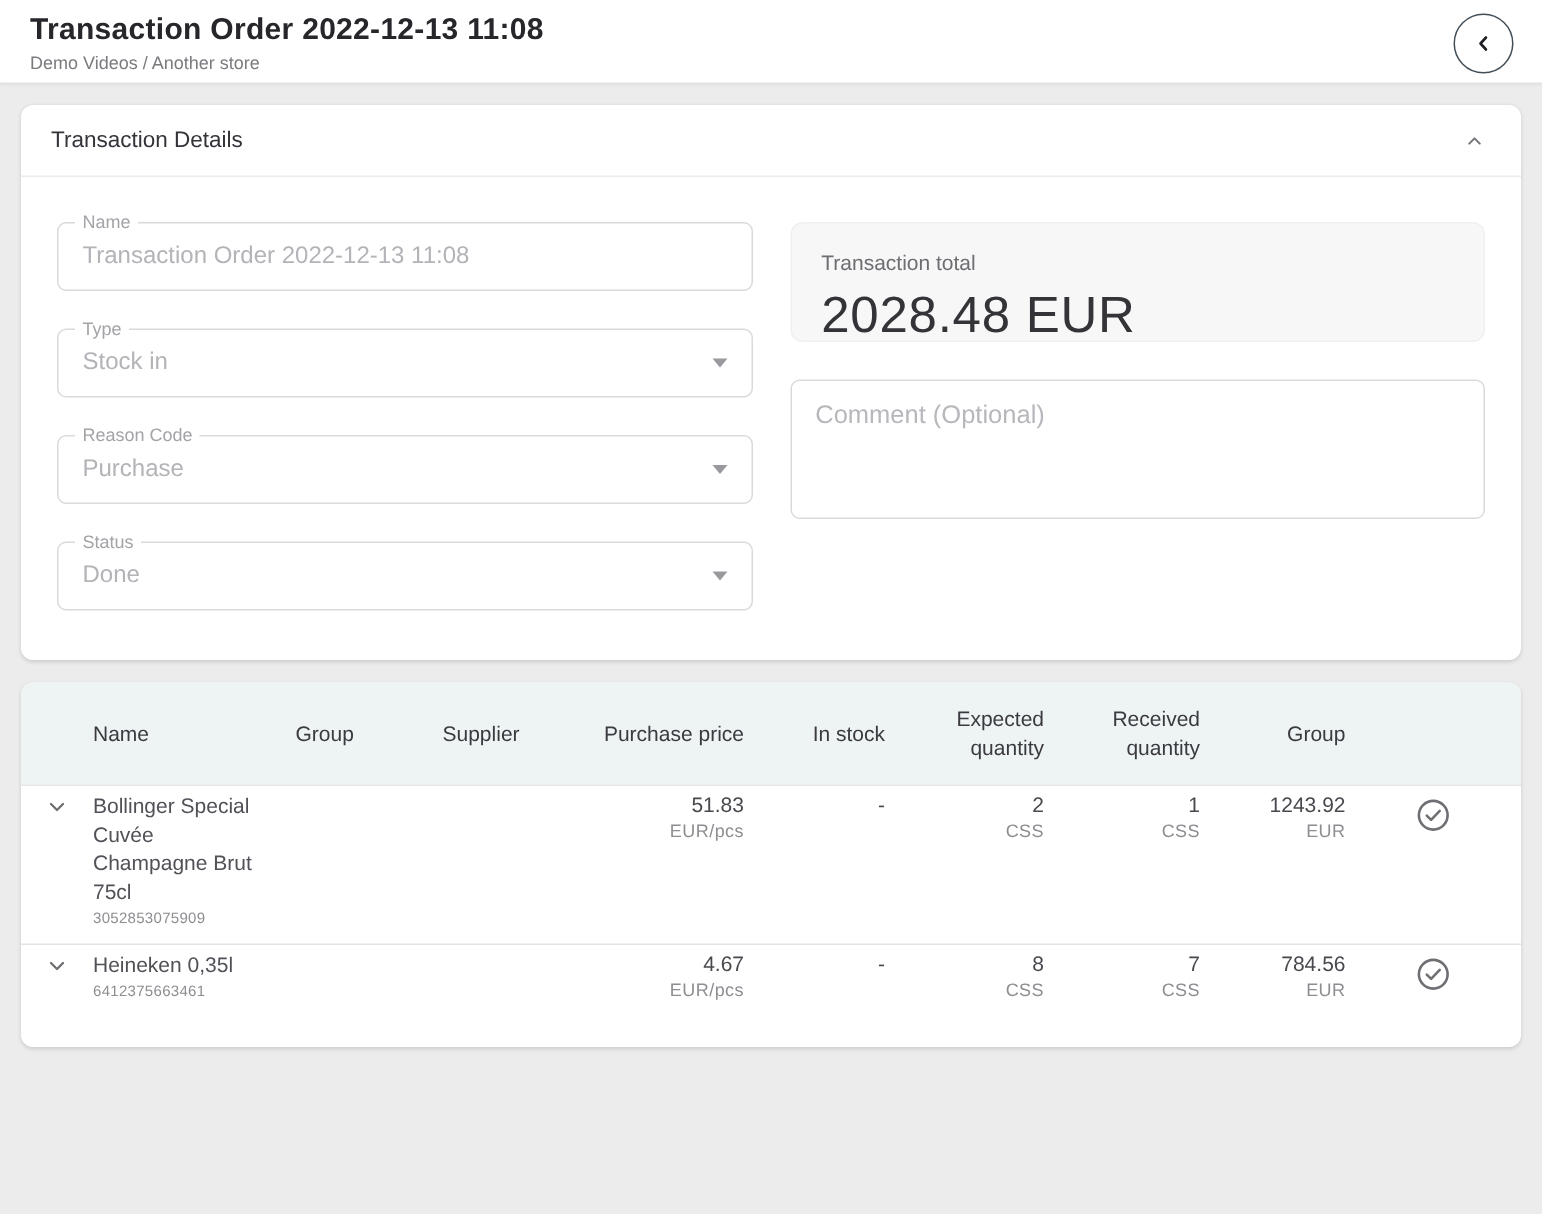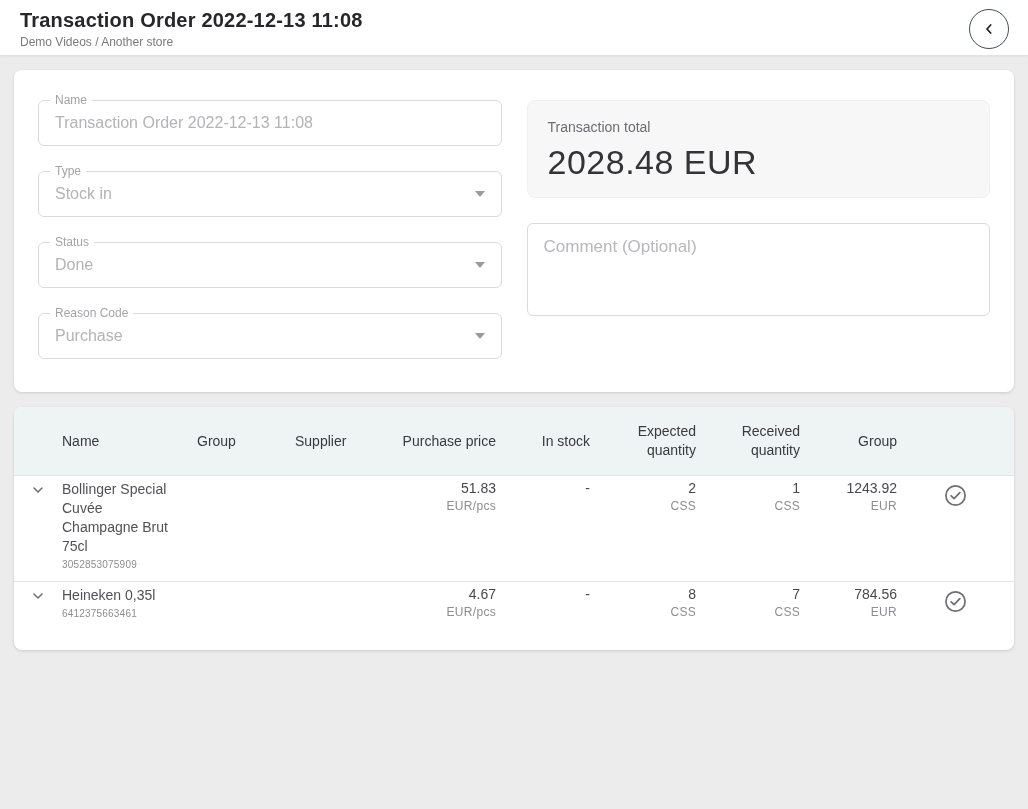--- a/index.html
+++ b/index.html
@@ -119,21 +119,21 @@
     border-right: 5px solid transparent;
     border-top: 6px solid #9a9a9e;
     flex: none;
     margin-left: 8px;
   }
 
   .total-box {
     background: #f7f7f7;
     border: 1px solid #f0f0f0;
     border-radius: 8px;
-    height: 98px;
+    height: 80px;
     padding: 18px 20px;
   }
   .total-box .tlabel { font-size: 14px; color: #6d6d72; }
   .total-box .tvalue {
     font-size: 34px;
     color: #333338;
     margin-top: 8px;
     letter-spacing: 0.5px;
   }
 
@@ -222,41 +222,51 @@
       <svg width="16" height="16" viewBox="0 0 24 24" fill="none" stroke="#1f1f24" stroke-width="2.6" stroke-linecap="round" stroke-linejoin="round">
           <polyline points="14.5,6 9,12 14.5,18"></polyline>
         </svg>
     </span>
   </button>
 </header>
 
 <div class="main">
 
   <section class="card">
+    <div class="card-header">
+      <span class="section-title">Transaction Details</span>
+      <button class="collapse-btn">
+        <span style="display:flex">
+          <svg width="14" height="14" viewBox="0 0 24 24" fill="none" stroke="#757579" stroke-width="2.4" stroke-linecap="round" stroke-linejoin="round">
+              <polyline points="6,15 12,9 18,15"></polyline>
+            </svg>
+        </span>
+      </button>
+    </div>
 
     <div class="form-grid">
 
       <div class="col">
         <div class="ofield">
           <span class="flabel">Name</span>
           <input type="text" readonly="" value="Transaction Order 2022-12-13 11:08" style="">
         </div>
         <div class="ofield">
           <span class="flabel">Type</span>
           <span class="fvalue">Stock in</span>
           <span class="caret-down"></span>
         </div>
         <div class="ofield">
+          <span class="flabel">Reason Code</span>
+          <span class="fvalue">Purchase</span>
+          <span class="caret-down"></span>
+        </div>
+        <div class="ofield">
           <span class="flabel">Status</span>
           <span class="fvalue">Done</span>
-          <span class="caret-down"></span>
-        </div>
-        <div class="ofield">
-          <span class="flabel">Reason Code</span>
-          <span class="fvalue">Purchase</span>
           <span class="caret-down"></span>
         </div>
       </div>
 
       <div class="col">
         <div class="total-box">
           <div class="tlabel">Transaction total</div>
           <div class="tvalue">2028.48 EUR</div>
         </div>
         <textarea class="comment" placeholder="Comment (Optional)" style=""></textarea>

